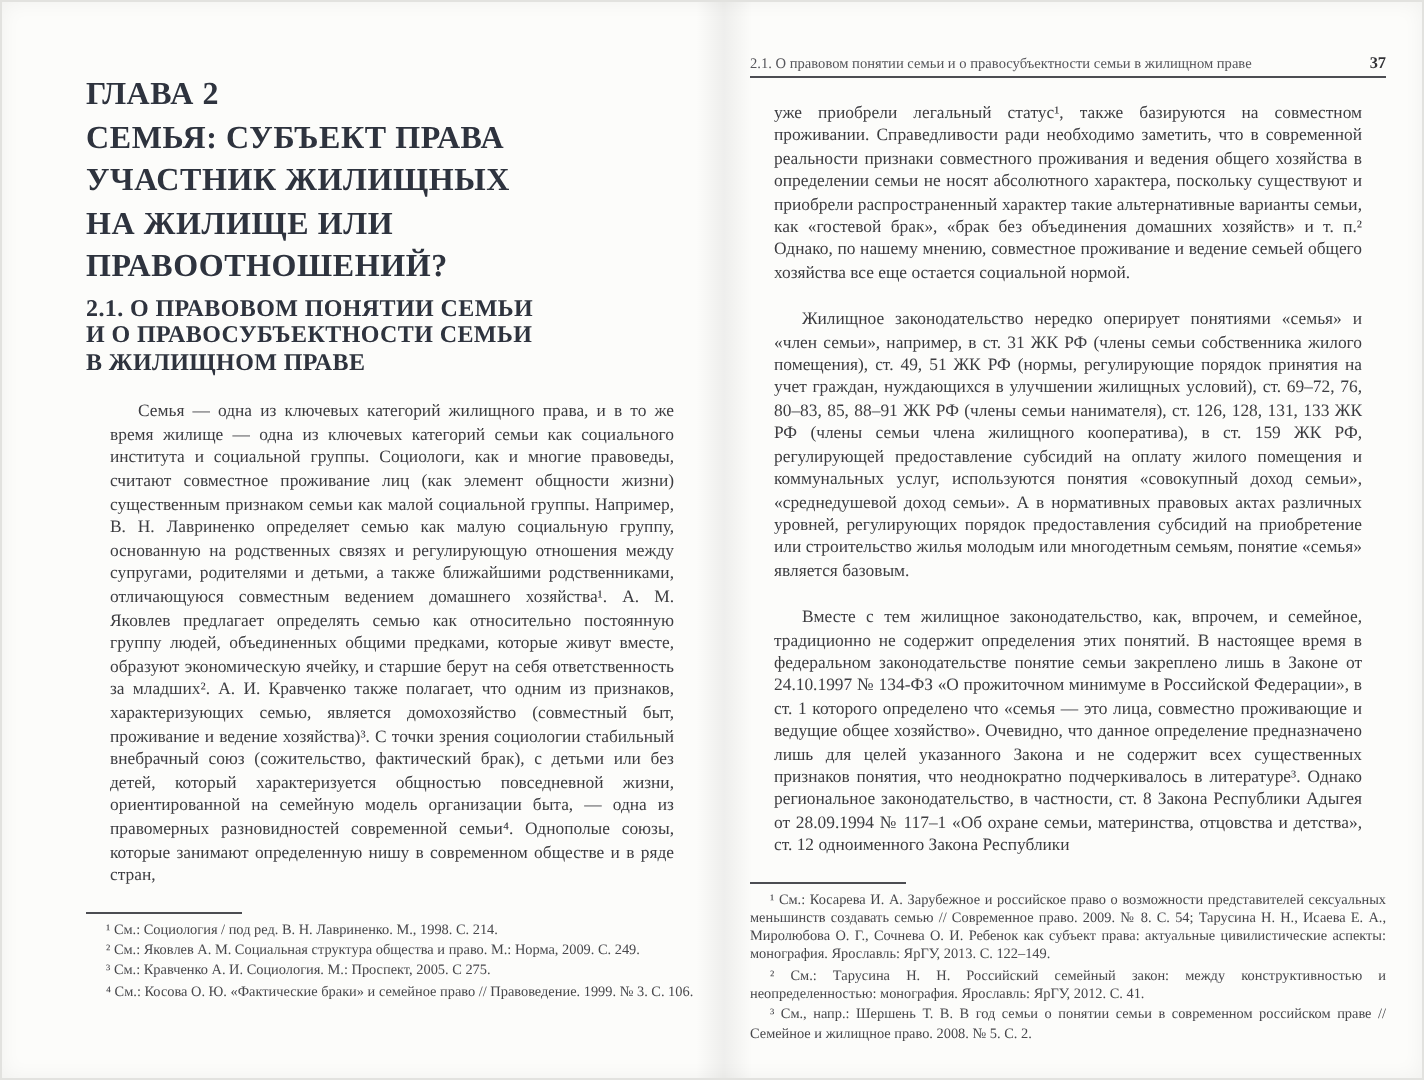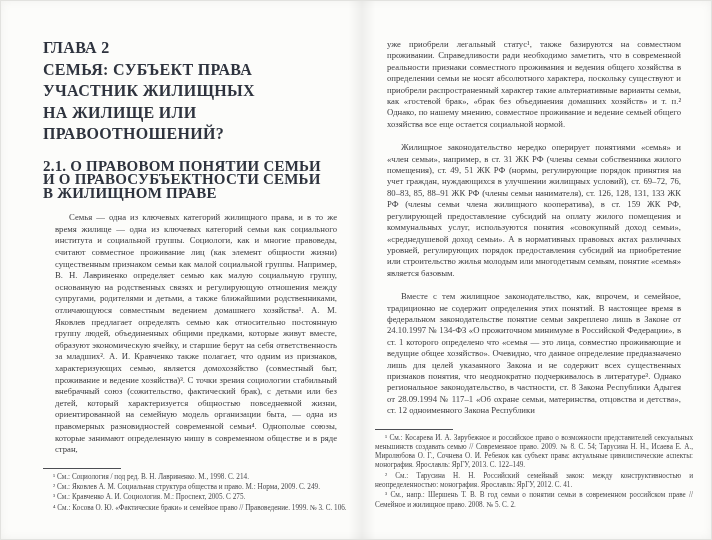--- a/index.html
+++ b/index.html
@@ -37,24 +37,24 @@
     width: 306px;
   }
   .chapter-title {
     color: #2e333e;
     font-weight: bold;
     font-size: 16px;
     line-height: 21.5px;
     letter-spacing: 0.3px;
   }
   .section-title {
-    margin-top: 15px;
+    margin-top: 3px;
     color: #2e333e;
     font-weight: bold;
-    font-size: 15px;
+    font-size: 12px;
     line-height: 13.6px;
     letter-spacing: 0.2px;
   }
   .body-text {
     margin-top: 8px;
     font-size: 8.7px;
     line-height: 11.6px;
     text-align: justify;
     hyphens: auto;
   }
@@ -127,20 +127,24 @@
 
     <div class="footnotes">
       <p>¹ См.: Социология / под ред. В. Н. Лавриненко. М., 1998. С. 214.</p>
       <p>² См.: Яковлев А. М. Социальная структура общества и право. М.: Норма, 2009. С. 249.</p>
       <p>³ См.: Кравченко А. И. Социология. М.: Проспект, 2005. С 275.</p>
       <p>⁴ См.: Косова О. Ю. «Фактические браки» и семейное право // Правоведение. 1999. № 3. С. 106.</p>
     </div>
   </div>
 
   <div id="right-page">
+    <div class="running-header">
+      <span>2.1. О правовом понятии семьи и о правосубъектности семьи в жилищном праве</span>
+      <span class="pagenum">37</span>
+    </div>
 
     <div class="body-text">
       <p>уже приобрели легальный статус¹, также базируются на совместном проживании. Справедливости ради необходимо заметить, что в современной реальности признаки совместного проживания и ведения общего хозяйства в определении семьи не носят абсолютного характера, поскольку существуют и приобрели распространенный характер такие альтернативные варианты семьи, как «гостевой брак», «брак без объединения домашних хозяйств» и т. п.² Однако, по нашему мнению, совместное проживание и ведение семьей общего хозяйства все еще остается социальной нормой.</p>
       <p class="indent">Жилищное законодательство нередко оперирует понятиями «семья» и «член семьи», например, в ст. 31 ЖК РФ (члены семьи собственника жилого помещения), ст. 49, 51 ЖК РФ (нормы, регулирующие порядок принятия на учет граждан, нуждающихся в улучшении жилищных условий), ст. 69–72, 76, 80–83, 85, 88–91 ЖК РФ (члены семьи нанимателя), ст. 126, 128, 131, 133 ЖК РФ (члены семьи члена жилищного кооператива), в ст. 159 ЖК РФ, регулирующей предоставление субсидий на оплату жилого помещения и коммунальных услуг, используются понятия «совокупный доход семьи», «среднедушевой доход семьи». А в нормативных правовых актах различных уровней, регулирующих порядок предоставления субсидий на приобретение или строительство жилья молодым или многодетным семьям, понятие «семья» является базовым.</p>
       <p class="indent">Вместе с тем жилищное законодательство, как, впрочем, и семейное, традиционно не содержит определения этих понятий. В настоящее время в федеральном законодательстве понятие семьи закреплено лишь в Законе от 24.10.1997 № 134-ФЗ «О прожиточном минимуме в Российской Федерации», в ст. 1 которого определено что «семья — это лица, совместно проживающие и ведущие общее хозяйство». Очевидно, что данное определение предназначено лишь для целей указанного Закона и не содержит всех существенных признаков понятия, что неоднократно подчеркивалось в литературе³. Однако региональное законодательство, в частности, ст. 8 Закона Республики Адыгея от 28.09.1994 № 117–1 «Об охране семьи, материнства, отцовства и детства», ст. 12 одноименного Закона Республики</p>
     </div>
 
     <hr class="fn-rule">
 
     <div class="footnotes">

